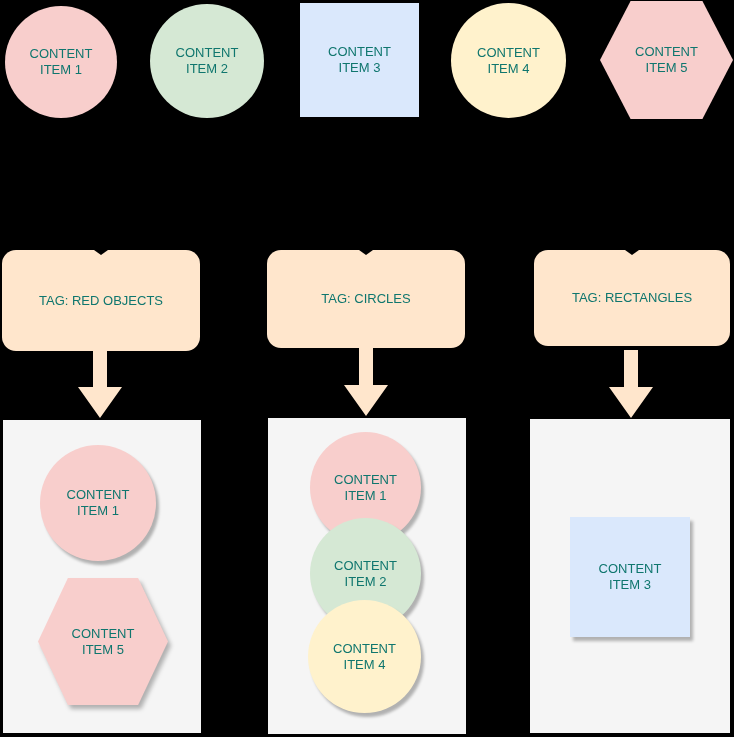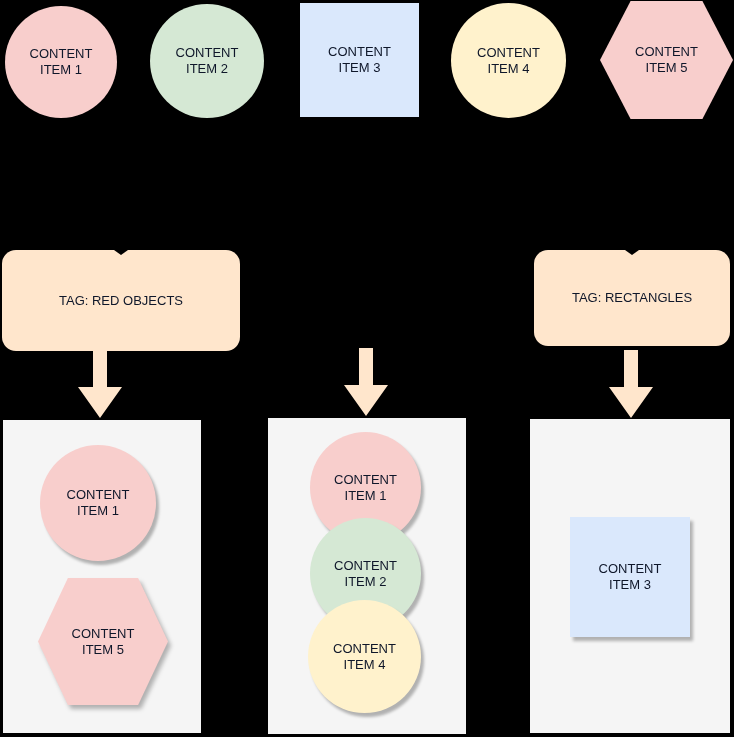--- a/index.html
+++ b/index.html
@@ -19,21 +19,21 @@
     position: absolute;
     display: flex;
     flex-direction: column;
     align-items: center;
     justify-content: center;
     box-sizing: border-box;
   }
   .lbl {
     font-size: 13px;
     line-height: 16px;
-    color: #0f172a;
+    color: #0f766e;
     text-align: center;
     white-space: nowrap;
   }
   .circle { border-radius: 50%; }
   .hex {
     clip-path: polygon(23% 0%, 77% 0%, 100% 50%, 77% 100%, 23% 100%, 0% 50%);
     width: 100%;
     height: 100%;
     display: flex;
     flex-direction: column;
@@ -100,25 +100,29 @@
 
   <div class="hex-wrap" style="left:600px; top:1px; width:133px; height:118px;">
     <div class="hex" style="background-color: rgb(248, 206, 204);">
       <div class="lbl">
         <div>CONTENT</div>
         <div>ITEM 5</div>
       </div>
     </div>
   </div>
 
-  <div class="tag" style="left: 2px; top: 250px; width: 238px; height: 101px; background-color: rgb(255, 230, 204);">
+  <div class="tag" style="left: 2px; top: 250px; width: 198px; height: 101px; background-color: rgb(255, 230, 204);">
     <div class="notch"></div>
     <div class="lbl">TAG: RED OBJECTS</div>
   </div>
 
+  <div class="tag" style="left: 267px; top: 250px; width: 198px; height: 98px; background-color: rgb(255, 230, 204);">
+    <div class="notch"></div>
+    <div class="lbl">TAG: CIRCLES</div>
+  </div>
 
   <div class="tag" style="left: 534px; top: 250px; width: 196px; height: 96px; background-color: rgb(255, 230, 204);">
     <div class="notch"></div>
     <div class="lbl">TAG: RECTANGLES</div>
   </div>
 
   <svg class="arrow" style="left:76px; top:350px;" width="48" height="68" viewBox="0 0 48 68">
     <polygon points="17,0 31,0 31,37 46,37 24,68 2,37 17,37" fill="#ffe6cc"></polygon>
   </svg>
 

